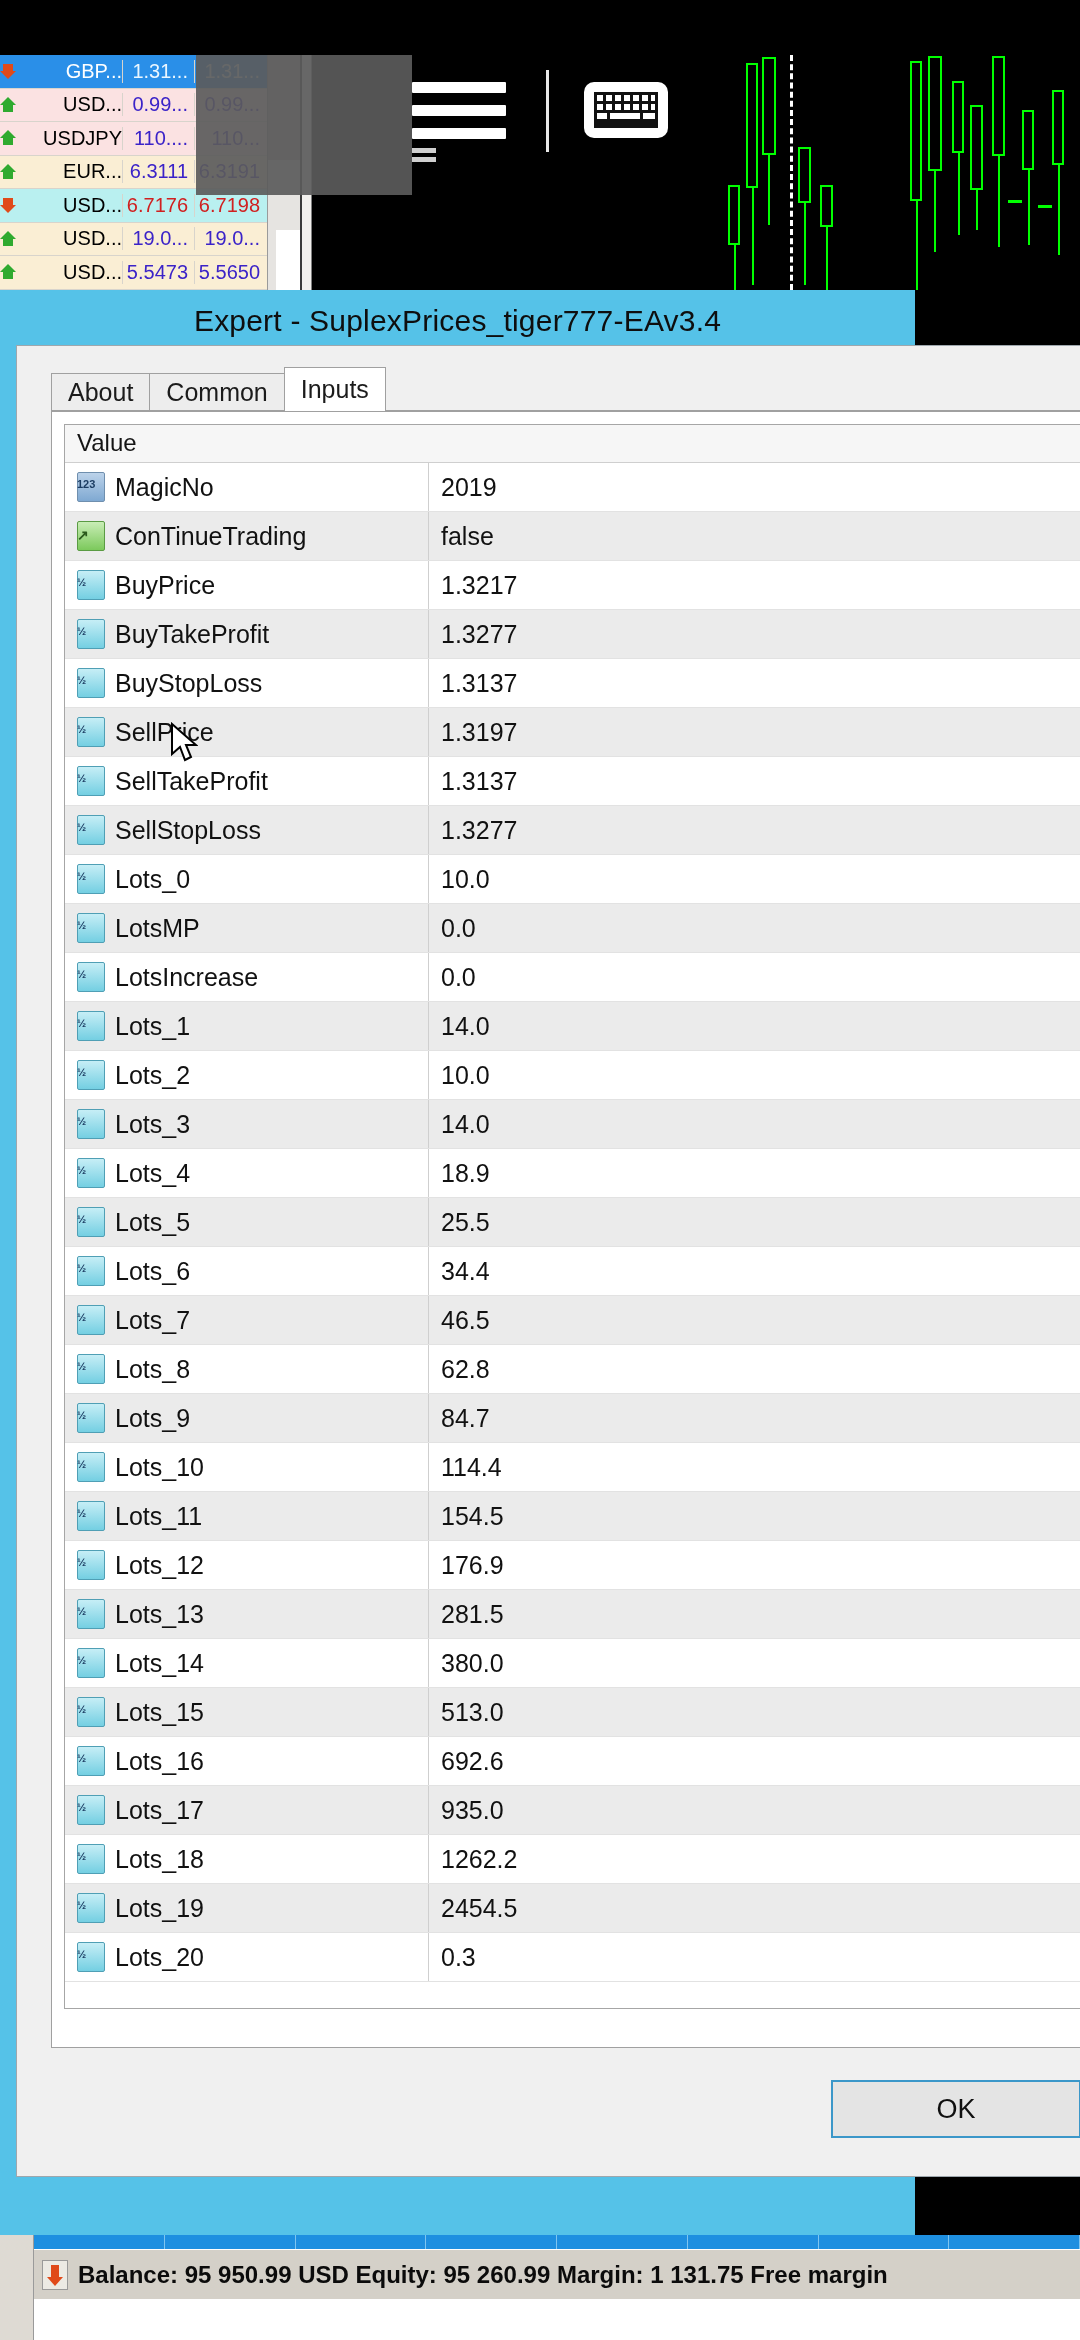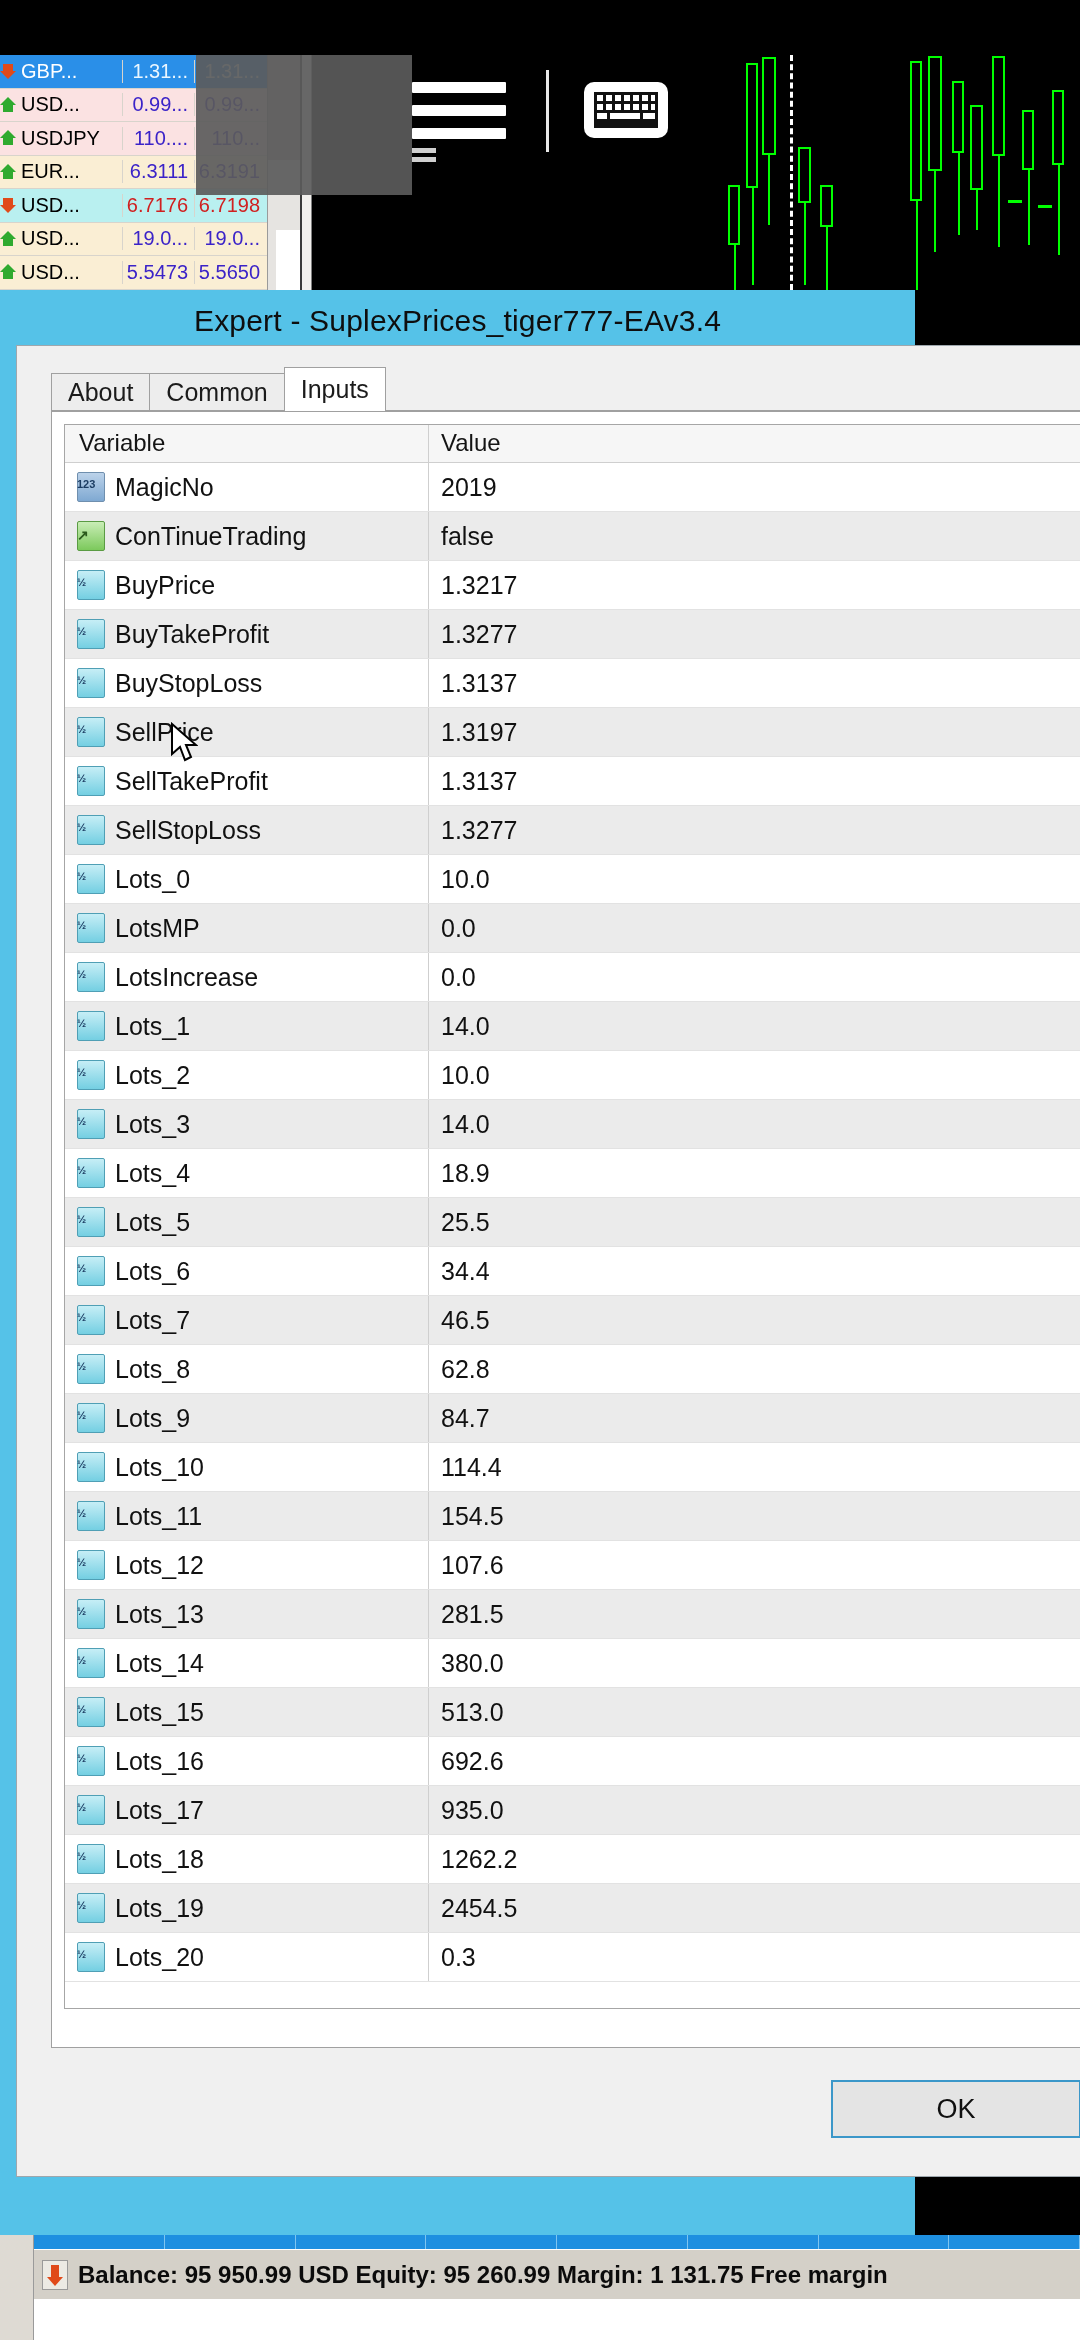--- a/index.html
+++ b/index.html
@@ -17,21 +17,21 @@
   
   .mw {
     position: absolute; left: 0; top: 55px; width: 268px; height: 235px;
     background: #fff; border-right: 1px solid #9a9a9a;
     overflow: hidden;
   }
   .mw-row {
     display: flex; align-items: center; height: 33.5px;
     border-bottom: 1px solid #d8d4cc; font-size: 20px;
   }
-  .mw-row .sym { flex: 0 0 122px; display: flex; align-items: center; gap: 5px; overflow: hidden; white-space: nowrap; }
+  .mw-row .sym { flex: 0 0 122px; display: flex; align-items: center; gap: 5px; overflow: hidden; white-space: nowrap; justify-content: space-between; }
   .mw-row .bid, .mw-row .ask { flex: 0 0 72px; text-align: right; padding-right: 6px; overflow: hidden; white-space: nowrap;}
   .mw-row .bid { border-left: 1px solid #d8d4cc; }
   .mw-row .ask { border-left: 1px solid #d8d4cc; }
   .mw-row.sel { background: #2a8fe8; color: #fff; }
   .mw-row.sel .num { color: #eaf6ff; }
   .mw-row.pink { background: #fbe2e2; }
   .mw-row.cream { background: #faeed4; }
   .mw-row.cyan { background: #b9f0f0; }
   .num.up { color: #3b23c8; }
   .num.down { color: #d02020; }
@@ -299,21 +299,20 @@
       <div class="tabs" id="tabs">
           <div class="tab">About</div>
           <div class="tab">Common</div>
           <div class="tab active">Inputs</div>
         </div>
       <div class="tab-strip"></div>
 
       <div class="tab-page">
         <div class="grid">
           <div class="grid-head">
-            <div class="c1">Variable</div>
             <div class="c2">Value</div>
           </div>
           <div class="grid-rows" id="gridrows">
               <div class="grow">
                 <div class="c1">
                   <span class="ticon int">
                     <span class="pg"></span>
                     <span class="lbl">123</span>
                   </span>
                   <span class="vname">MagicNo</span>
@@ -531,21 +530,21 @@
                 <div class="c2">154.5</div>
               </div>
               <div class="grow">
                 <div class="c1">
                   <span class="ticon dbl">
                     <span class="pg"></span>
                     <span class="lbl">½</span>
                   </span>
                   <span class="vname">Lots_12</span>
                 </div>
-                <div class="c2">107.6</div>
+                <div class="c2">176.9</div>
               </div>
               <div class="grow alt">
                 <div class="c1">
                   <span class="ticon dbl">
                     <span class="pg"></span>
                     <span class="lbl">½</span>
                   </span>
                   <span class="vname">Lots_13</span>
                 </div>
                 <div class="c2">281.5</div>

